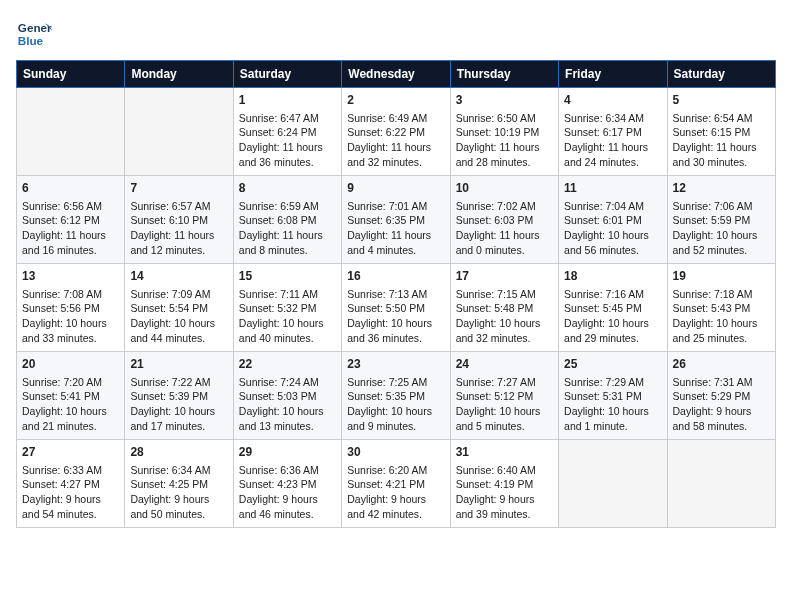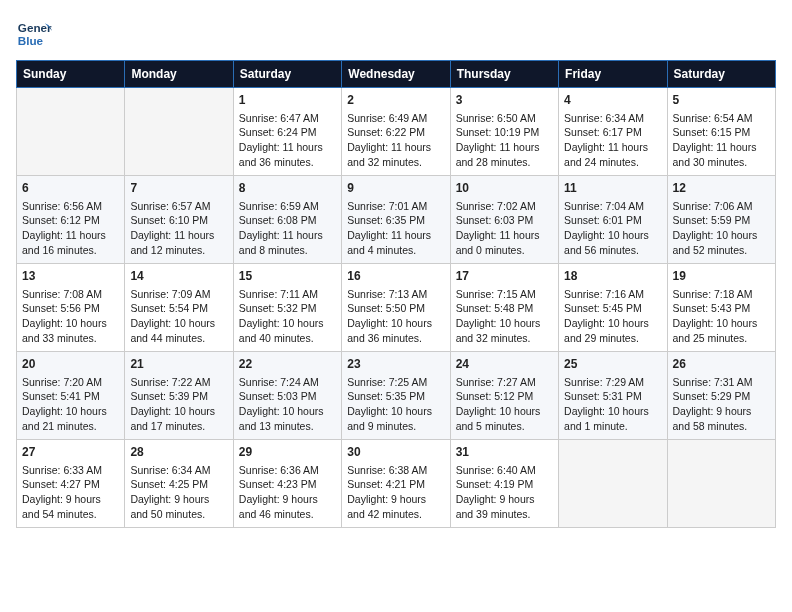--- a/index.html
+++ b/index.html
@@ -314,21 +314,21 @@
         </td>
         <td>
           <span class="day-num">29</span>
           <div>Sunrise: 6:36 AM</div>
           <div>Sunset: 4:23 PM</div>
           <div>Daylight: 9 hours</div>
           <div>and 46 minutes.</div>
         </td>
         <td>
           <span class="day-num">30</span>
-          <div>Sunrise: 6:38 AM</div>
+          <div>Sunrise: 6:20 AM</div>
           <div>Sunset: 4:21 PM</div>
           <div>Daylight: 9 hours</div>
           <div>and 42 minutes.</div>
         </td>
         <td>
           <span class="day-num">31</span>
           <div>Sunrise: 6:40 AM</div>
           <div>Sunset: 4:19 PM</div>
           <div>Daylight: 9 hours</div>
           <div>and 39 minutes.</div>

